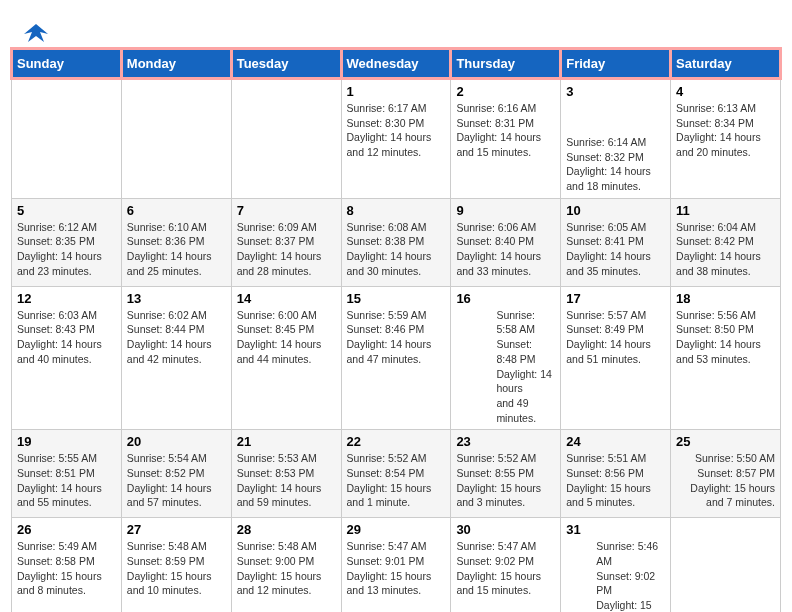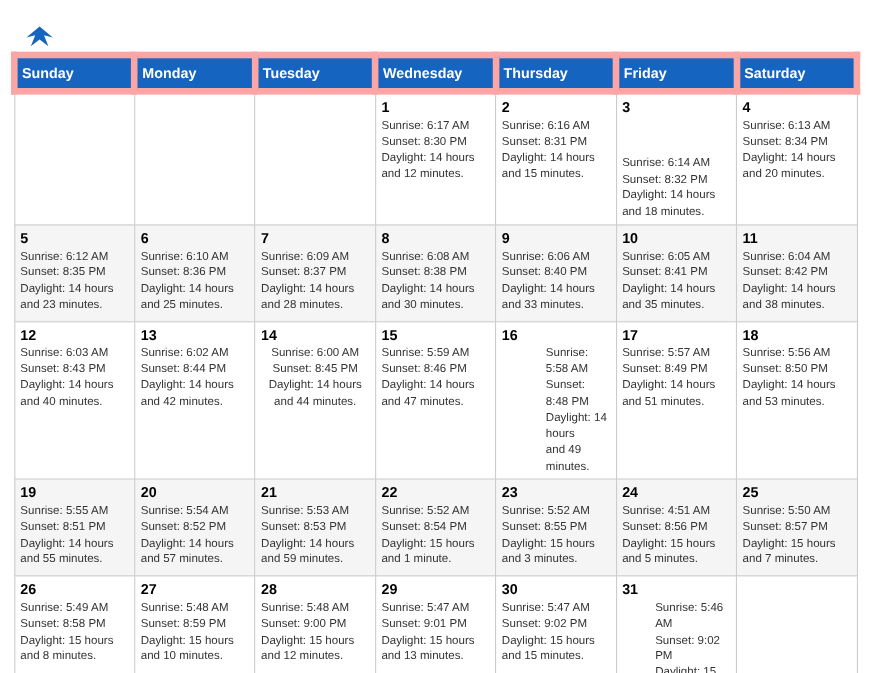--- a/index.html
+++ b/index.html
@@ -47,21 +47,21 @@
       border-collapse: collapse;
       font-size: 11px;
     }
     .calendar thead th {
       background-color: #1565c0;
       color: #fff;
       padding: 6px 4px;
       text-align: left;
       font-size: 13px;
       font-weight: bold;
-      border: 6px solid #fca5a5;
+      border: 3px solid #fca5a5;
     }
     .calendar tbody td {
       border: 1px solid #ccc;
       vertical-align: top;
       padding: 4px 5px;
       width: calc(100% / 7);
       min-height: 80px;
       height: 88px;
     }
     .day-number {
@@ -209,21 +209,21 @@
         </td>
         <td>
           <div class="day-number">13</div>
           <div class="day-content" style="white-space: pre-line;">Sunrise: 6:02 AM
 Sunset: 8:44 PM
 Daylight: 14 hours
 and 42 minutes.</div>
         </td>
         <td>
           <div class="day-number">14</div>
-          <div class="day-content" style="white-space: pre-line; text-align: center;">Sunrise: 6:00 AM
+          <div class="day-content" style="white-space: pre-line;">Sunrise: 6:00 AM
 Sunset: 8:45 PM
 Daylight: 14 hours
 and 44 minutes.</div>
         </td>
         <td>
           <div class="day-number">15</div>
           <div class="day-content" style="white-space: pre-line;">Sunrise: 5:59 AM
 Sunset: 8:46 PM
 Daylight: 14 hours
 and 47 minutes.</div>
@@ -281,28 +281,28 @@
         </td>
         <td>
           <div class="day-number">23</div>
           <div class="day-content" style="white-space: pre-line;">Sunrise: 5:52 AM
 Sunset: 8:55 PM
 Daylight: 15 hours
 and 3 minutes.</div>
         </td>
         <td>
           <div class="day-number">24</div>
-          <div class="day-content" style="white-space: pre-line;">Sunrise: 4:51 AM
+          <div class="day-content" style="white-space: pre-line;">Sunrise: 5:51 AM
 Sunset: 8:56 PM
 Daylight: 15 hours
 and 5 minutes.</div>
         </td>
         <td>
           <div class="day-number">25</div>
-          <div class="day-content" style="white-space: pre-line;">Sunrise: 5:50 AM
+          <div class="day-content" style="white-space: pre-line; text-align: right;">Sunrise: 5:50 AM
 Sunset: 8:57 PM
 Daylight: 15 hours
 and 7 minutes.</div>
         </td>
       </tr>
       <tr>
         <td>
           <div class="day-number">26</div>
           <div class="day-content" style="white-space: pre-line;">Sunrise: 5:49 AM
 Sunset: 8:58 PM

